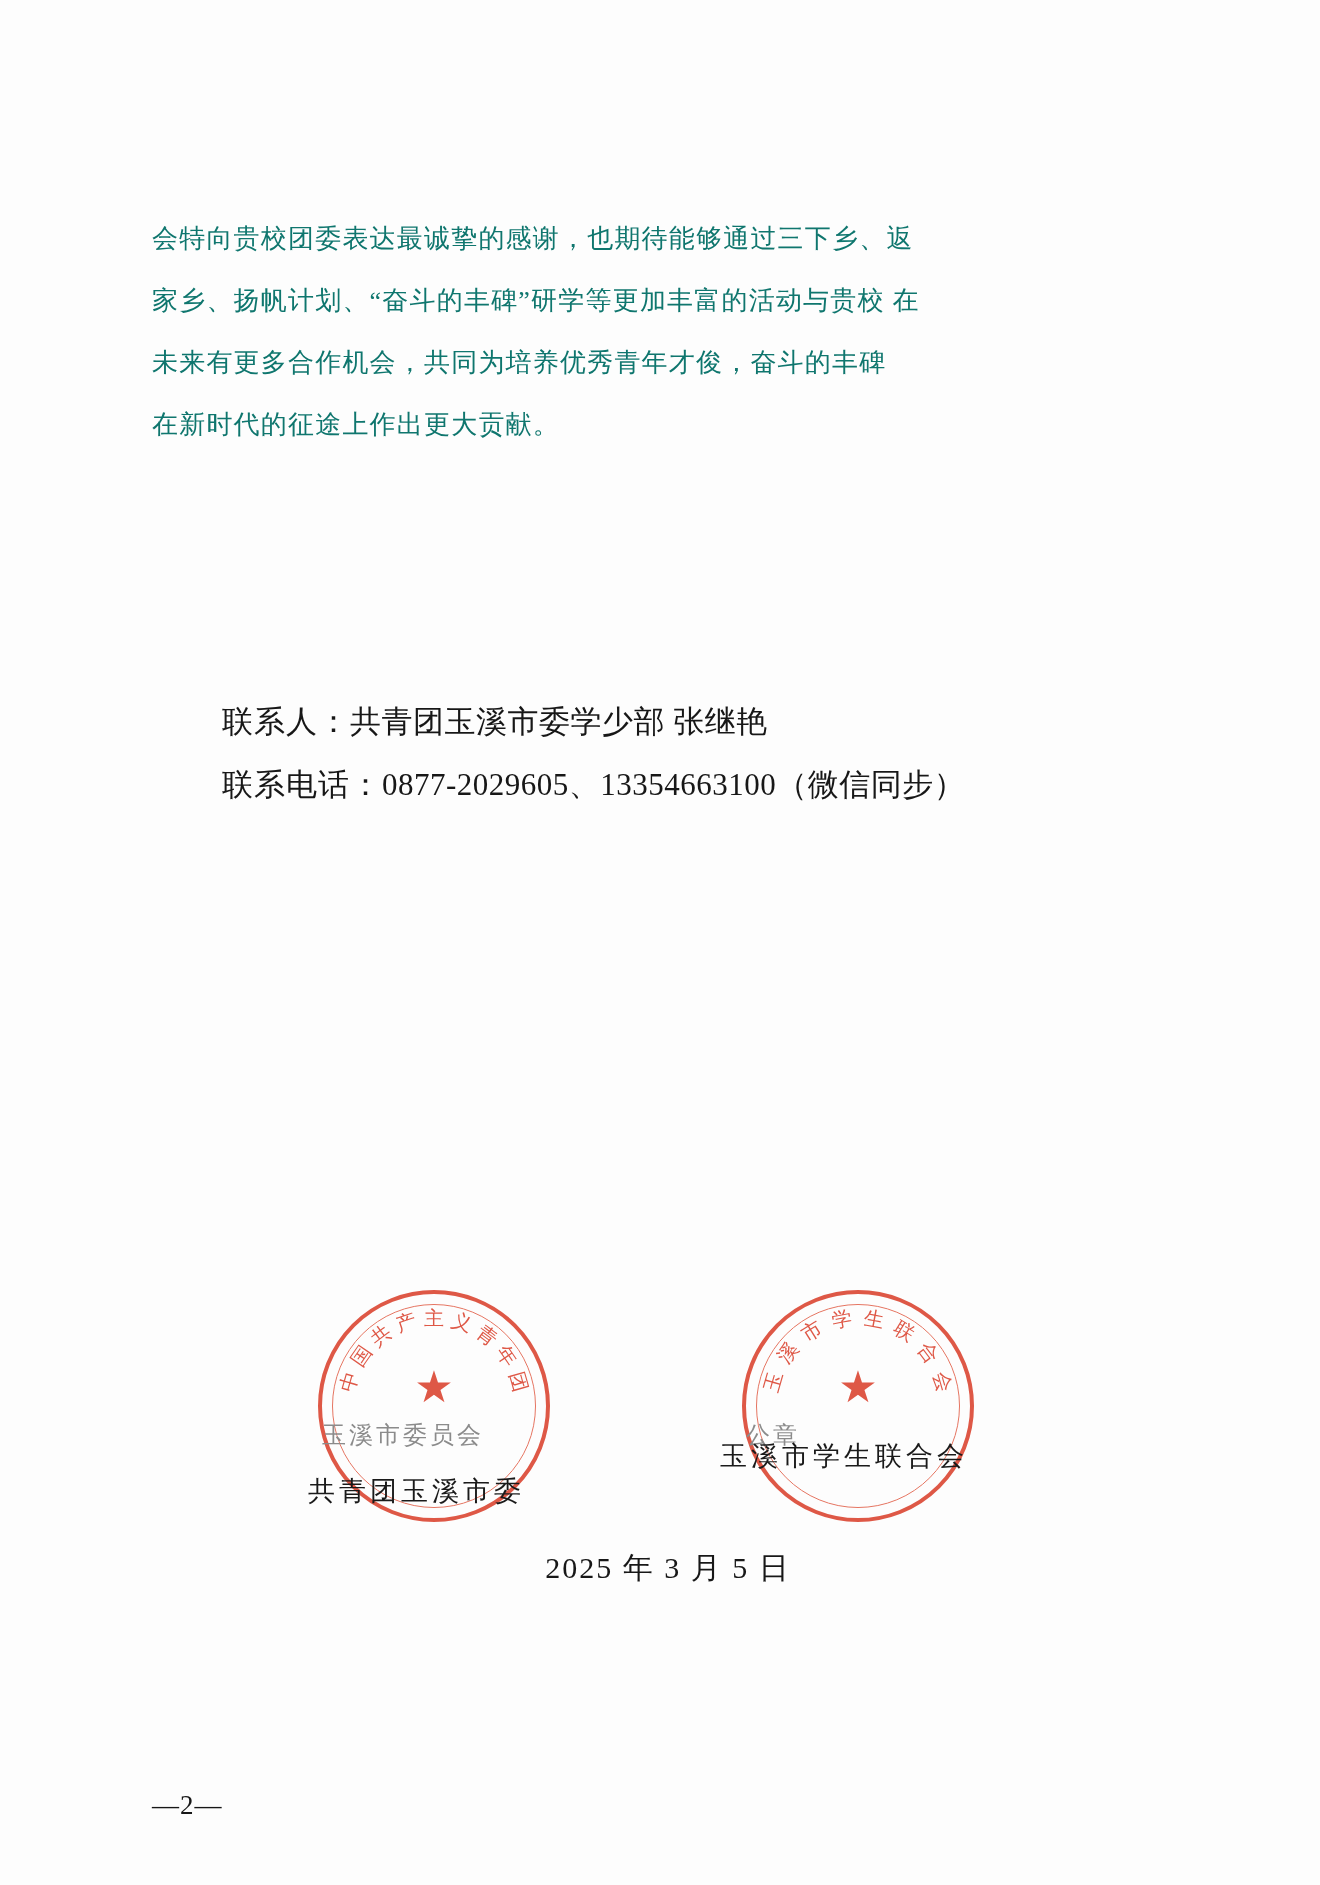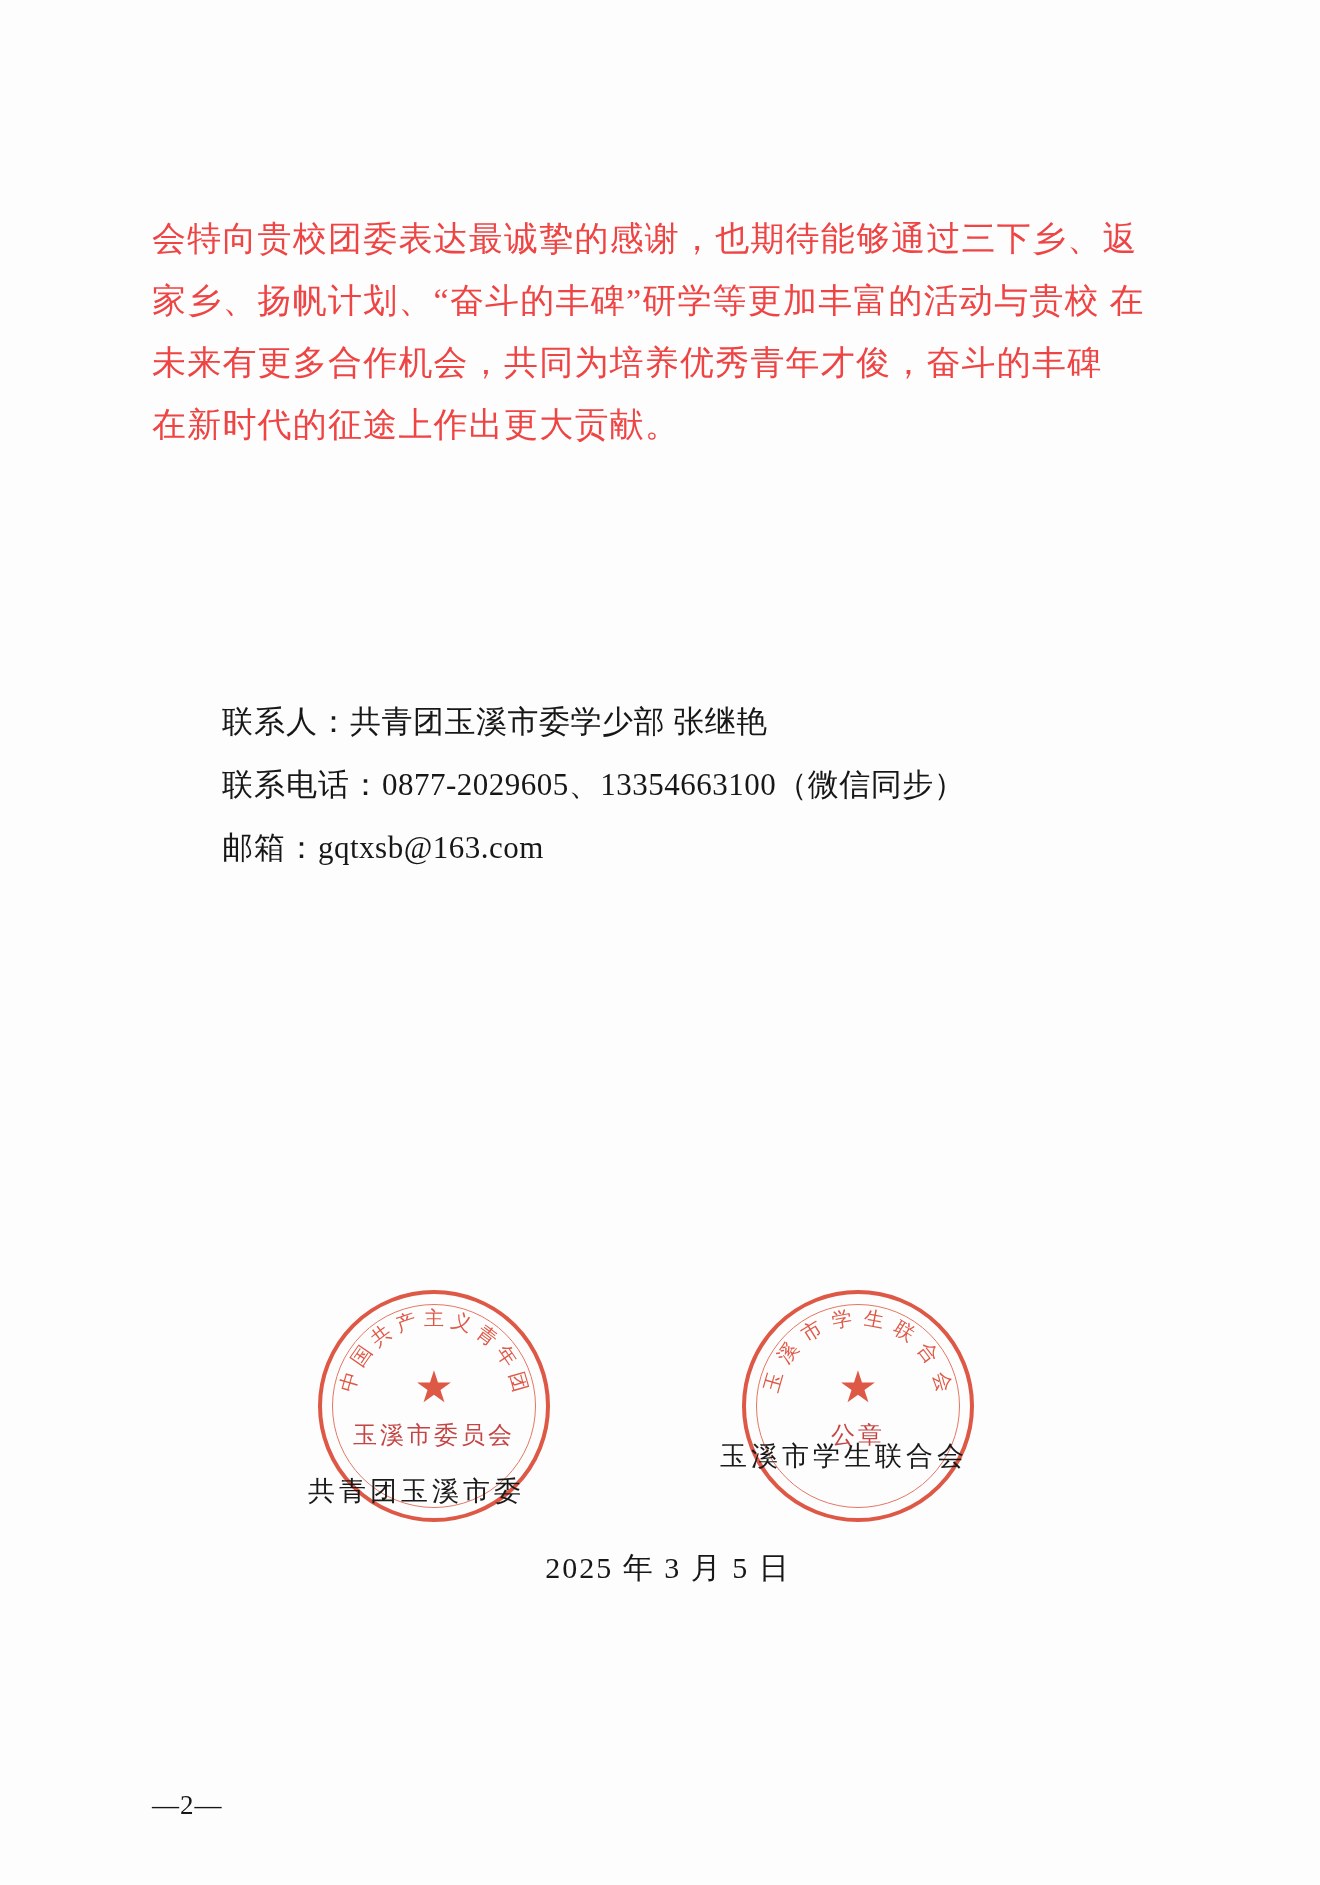--- a/index.html
+++ b/index.html
@@ -21,25 +21,25 @@
     background: #fdfdfd;
   }
   
   .body-block {
     position: absolute;
     left: 152px;
     top: 208px;
     width: 1020px;
   }
   .body-line {
-    font-size: 34px;
+    font-size: 26px;
     line-height: 62px;
     letter-spacing: 1.2px;
     white-space: nowrap;
-    color: #ef4444;
+    color: #0f766e;
     align-items: center;
   }
   .body-line.justify {
     display: flex;
     justify-content: space-between;
   }
   .body-line.justify > span {
     display: inline-block;
   }
 
@@ -105,23 +105,23 @@
     color: #d8341f;
     font-family: "Liberation Sans", sans-serif;
     transform-origin: 0 0;
     white-space: nowrap;
   }
   .seal .center-text {
     position: absolute;
     left: 0;
     top: 56%;
     width: 100%;
-    text-align: center;
+    text-align: left;
     font-size: 24px;
-    color: #b91c1c;
+    color: #737373;
     letter-spacing: 3px;
     font-family: Liberation Mono, monospace;
   }
   .seal-name {
     position: absolute;
     font-size: 27px;
     letter-spacing: 4px;
     color: #1a1a1a;
     white-space: nowrap;
   }
@@ -168,23 +168,20 @@
       <span>在新时代的征途上作出更大贡献。</span>
     </div>
   </div>
 
   <div class="contact-block">
     <div class="contact-line">
       <span class="lbl">联系人：</span><span class="val">共青团玉溪市委学少部  张继艳</span>
     </div>
     <div class="contact-line">
       <span class="lbl">联系电话：</span><span class="val">0877-2029605、13354663100（微信同步）</span>
-    </div>
-    <div class="contact-line">
-      <span class="lbl">邮箱：</span><span class="val">gqtxsb@163.com</span>
     </div>
   </div>
 
   <div class="seal-area">
 
     <div class="seal left">
       <div class="inner-ring"></div>
       <div class="arc-text" id="arc-left">
           <span style="transform: translate(-84.59px, -24.26px) rotate(286deg) translate(-50%, -50%);">中</span>
           <span style="transform: translate(-72.52px, -49.84px) rotate(304.5deg) translate(-50%, -50%);">国</span>

